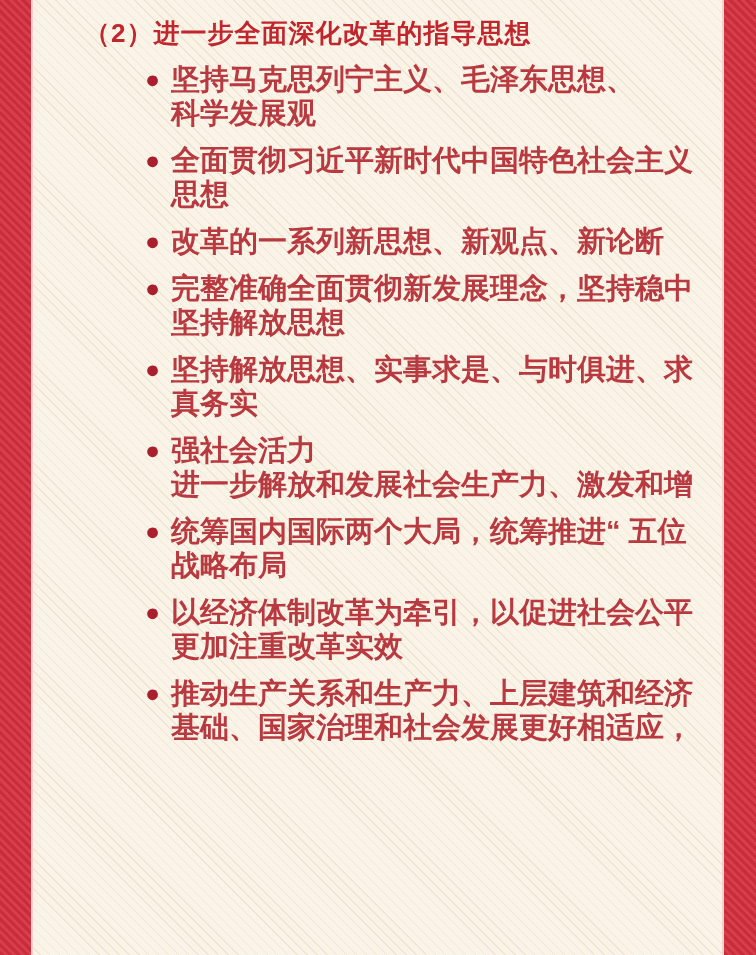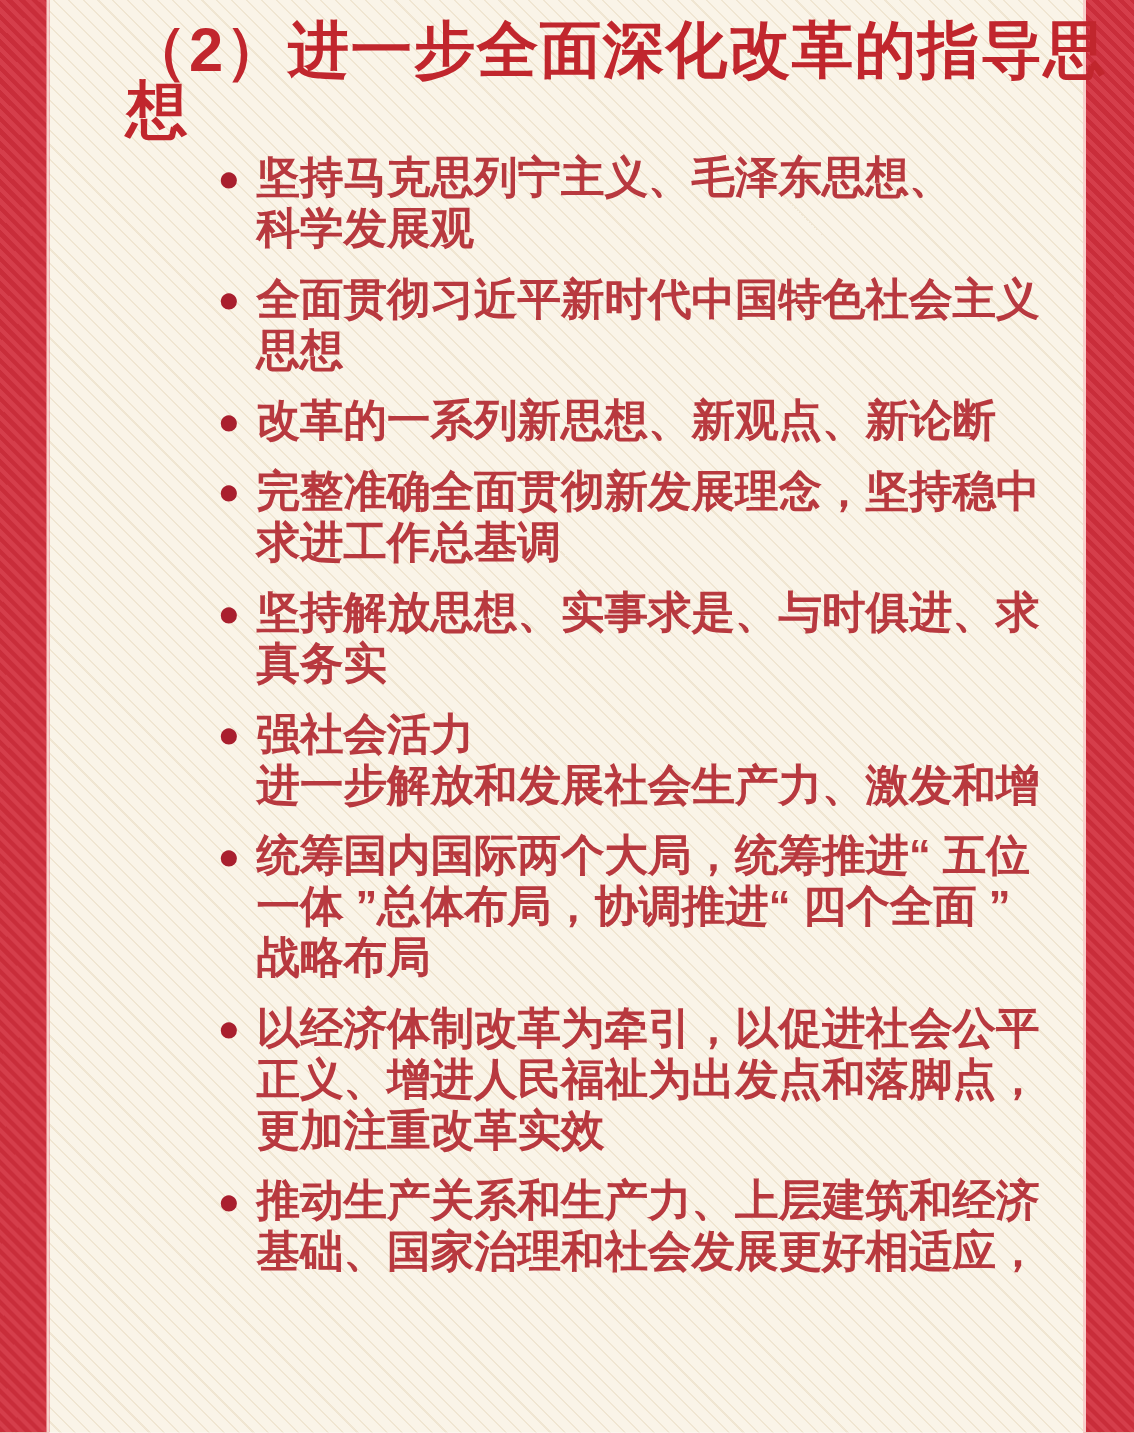--- a/index.html
+++ b/index.html
@@ -55,21 +55,21 @@
   }
   .content {
     position: absolute;
     left: 0;
     top: 0;
     width: 100%;
     padding-top: 13px;
   }
   .page-title {
     margin-left: 84px;
-    font-size: 41px;
+    font-size: 26px;
     line-height: 40px;
     font-weight: bold;
     letter-spacing: 1px;
     color: var(--title_red);
   }
   .bullet-list {
     margin: 9px 36px 0 145px;
   }
   .bullet-item {
     display: flex;
@@ -130,21 +130,21 @@
         <span class="bullet-dot">●</span>
         <div class="bullet-lines">
           <div class="bullet-line">改革的一系列新思想、新观点、新论断</div>
         </div>
       </div>
 
       <div class="bullet-item">
         <span class="bullet-dot">●</span>
         <div class="bullet-lines">
           <div class="bullet-line">完整准确全面贯彻新发展理念，坚持稳中</div>
-          <div class="bullet-line">求进工作总基调</div>
+          <div class="bullet-line">坚持解放思想</div>
         </div>
       </div>
 
       <div class="bullet-item">
         <span class="bullet-dot">●</span>
         <div class="bullet-lines">
           <div class="bullet-line">坚持解放思想、实事求是、与时俱进、求</div>
           <div class="bullet-line">真务实</div>
         </div>
       </div>
@@ -154,30 +154,28 @@
         <div class="bullet-lines">
           <div class="bullet-line">强社会活力</div>
           <div class="bullet-line">进一步解放和发展社会生产力、激发和增</div>
         </div>
       </div>
 
       <div class="bullet-item">
         <span class="bullet-dot">●</span>
         <div class="bullet-lines">
           <div class="bullet-line">统筹国内国际两个大局，统筹推进“ 五位</div>
-          <div class="bullet-line">一体 ”总体布局，协调推进“ 四个全面 ”</div>
           <div class="bullet-line">战略布局</div>
         </div>
       </div>
 
       <div class="bullet-item">
         <span class="bullet-dot">●</span>
         <div class="bullet-lines">
           <div class="bullet-line">以经济体制改革为牵引，以促进社会公平</div>
-          <div class="bullet-line">正义、增进人民福祉为出发点和落脚点，</div>
           <div class="bullet-line">更加注重改革实效</div>
         </div>
       </div>
 
       <div class="bullet-item">
         <span class="bullet-dot">●</span>
         <div class="bullet-lines">
           <div class="bullet-line">推动生产关系和生产力、上层建筑和经济</div>
           <div class="bullet-line">基础、国家治理和社会发展更好相适应，</div>
         </div>

